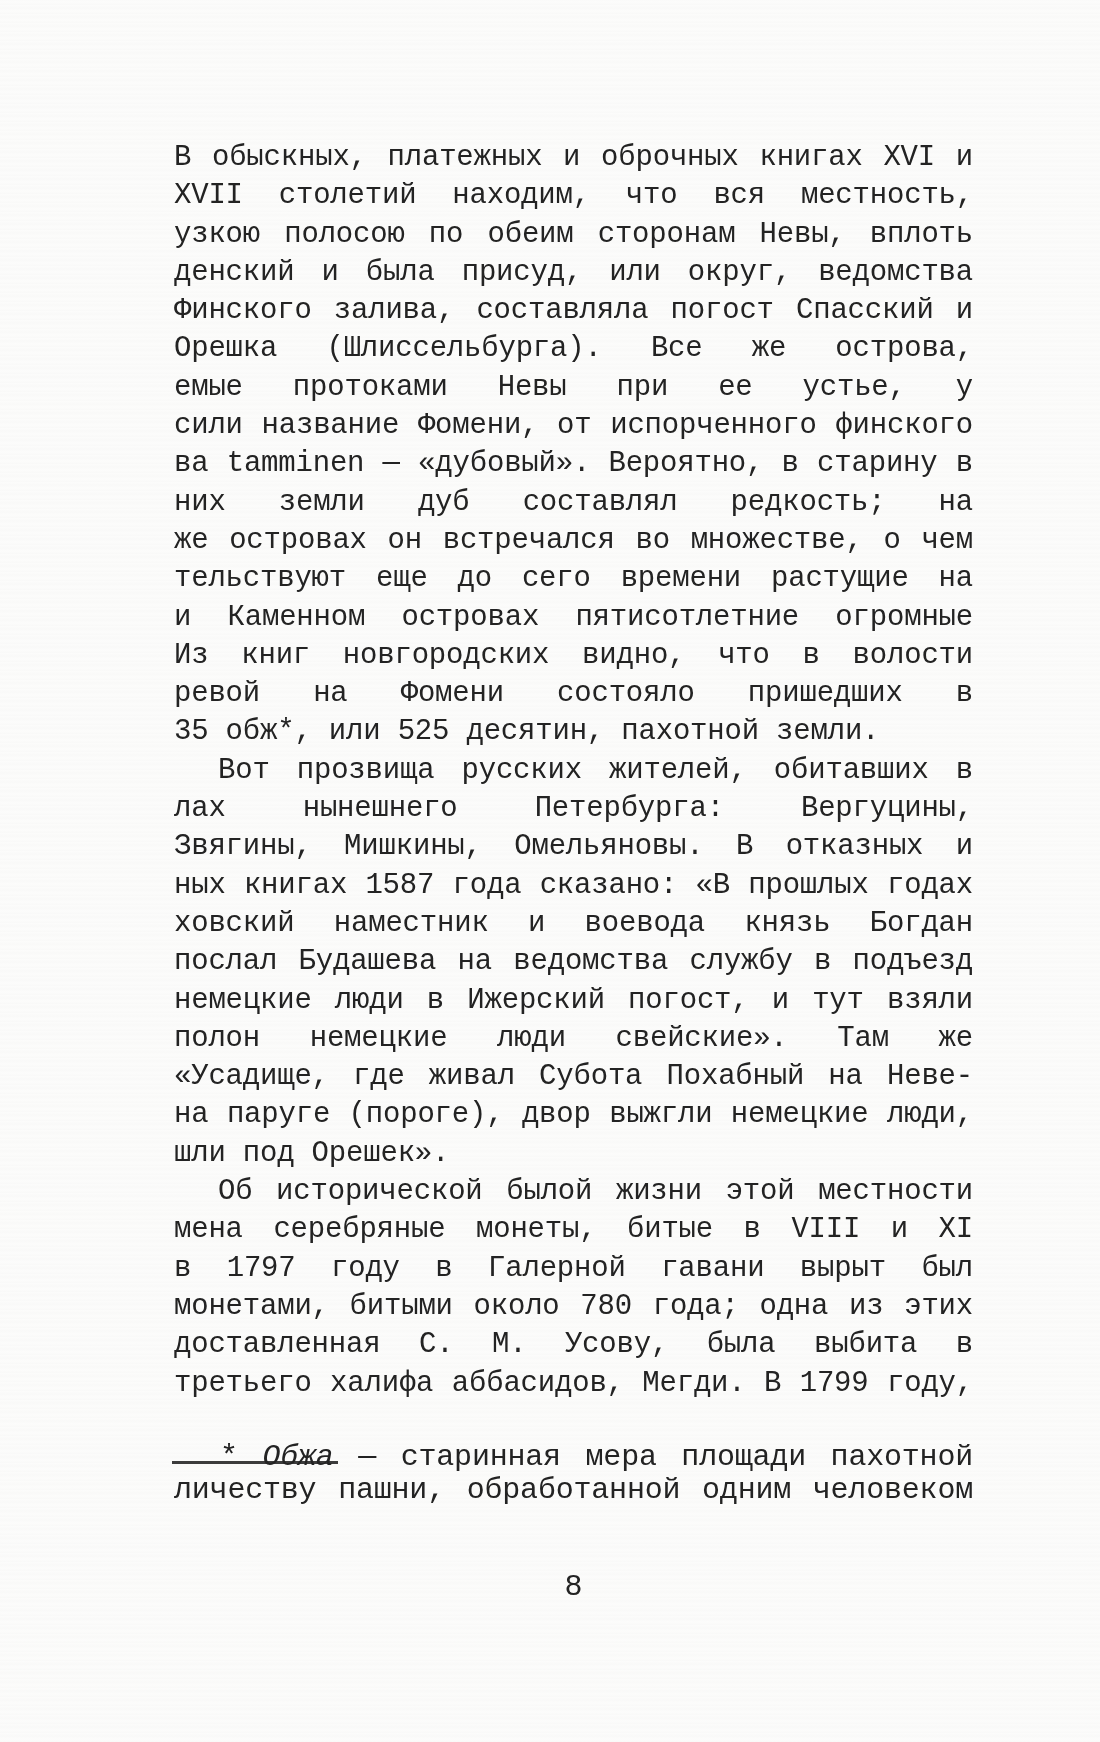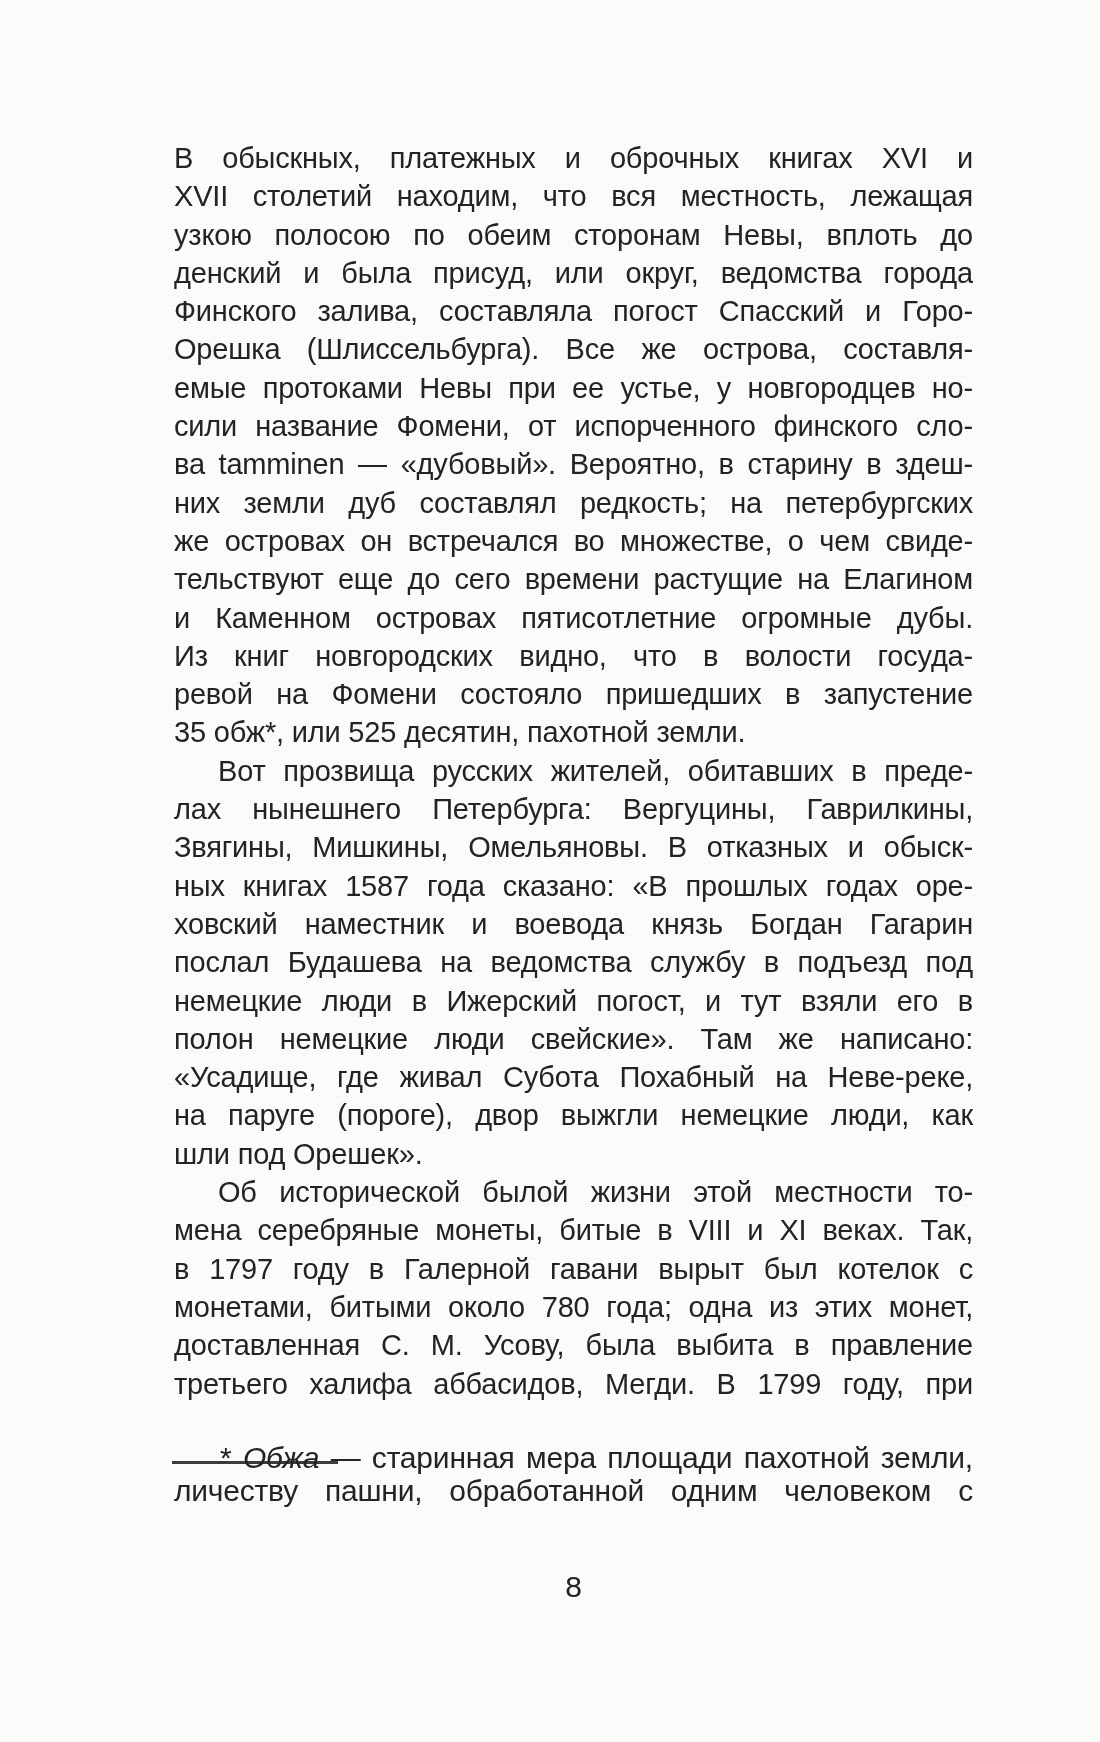--- a/index.html
+++ b/index.html
@@ -7,21 +7,21 @@
     --paper: #fcfcfb;
     --ink: #232323;
   }
   * { margin: 0; padding: 0; box-sizing: border-box; }
   html, body { background: #ffffff; }
   .page {
     position: relative;
     width: 1100px;
     height: 1742px;
     background: var(--paper);
-    font-family: Liberation Sans, sans-serif;
+    font-family: Liberation Mono, monospace;
     color: var(--ink);
     overflow: hidden;
   }
   
   .page::before {
     content: "";
     position: absolute;
     inset: 0;
     background: repeating-linear-gradient(
       0deg,

